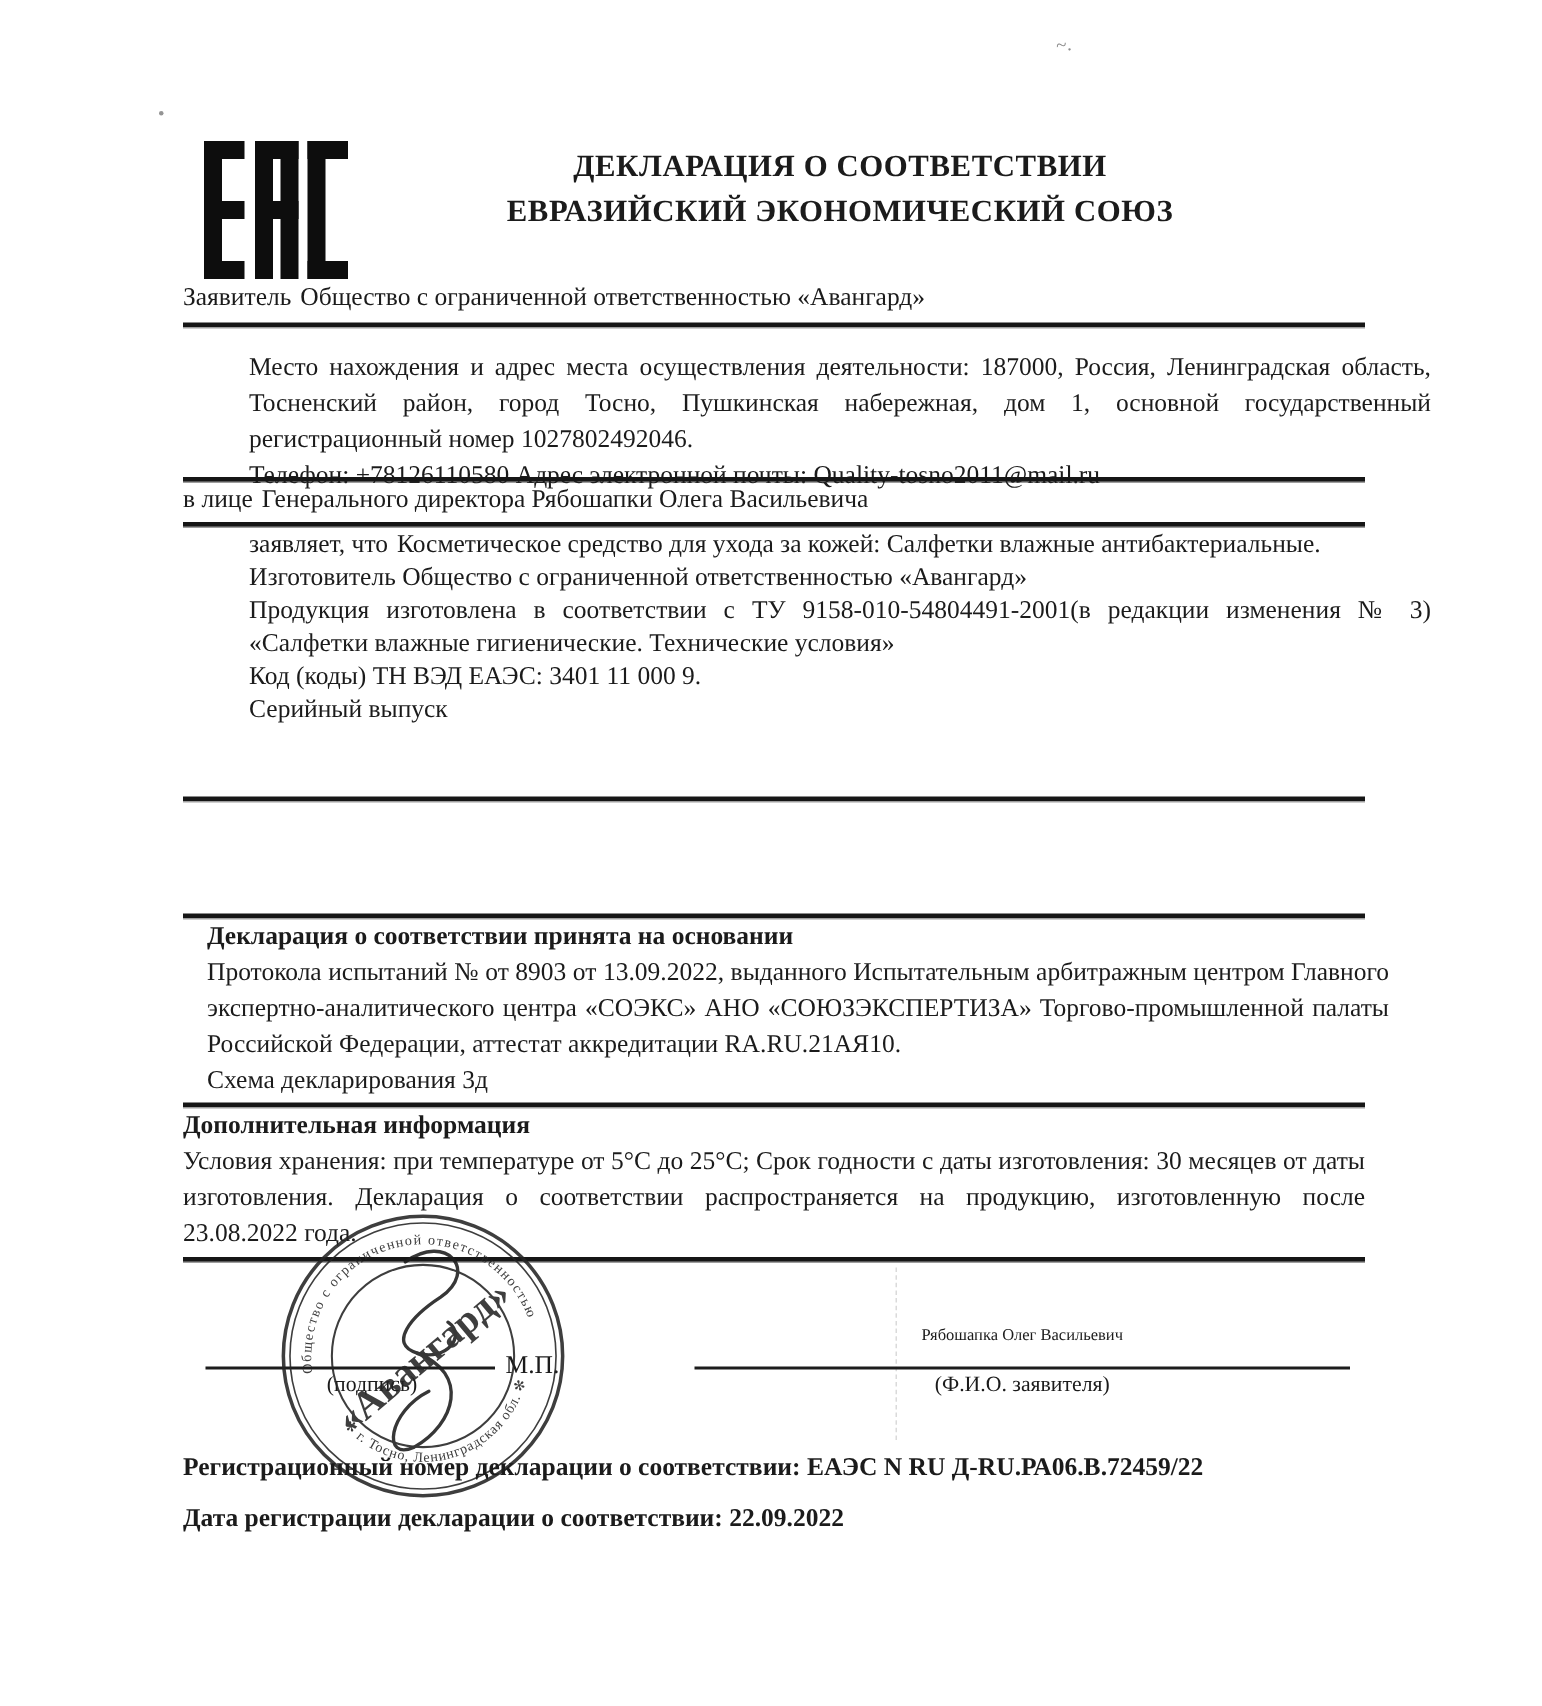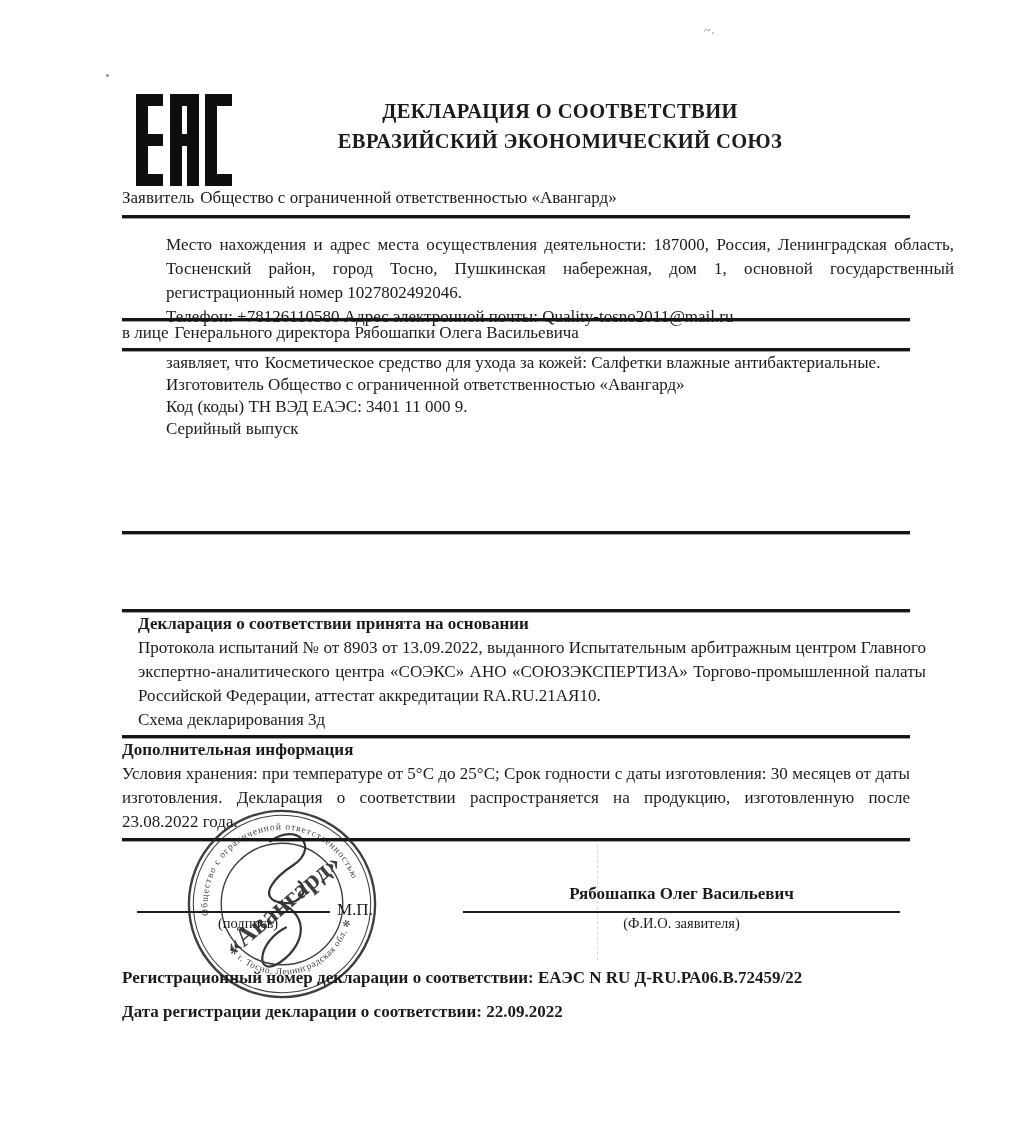--- a/index.html
+++ b/index.html
@@ -10,21 +10,21 @@
   }
   .abs { position:absolute; }
   .col { left:122px; width:788px; }
   .body-text { font-size:17px; line-height:24px; text-align:justify; }
   .lead { font-weight:normal; padding-right:6px; }
   .rule { height:2.5px; background:#161616; box-shadow:0 1px 0 rgba(40,40,40,.45); }
   .title { text-align:center; font-weight:bold; font-size:20.5px; line-height:30px; letter-spacing:.4px; }
   .boldline { font-weight:bold; font-size:17px; line-height:24px; }
   .sig-line { height:0; border-top:2px solid #1c1c1c; }
   .caption { font-size:14.5px; text-align:center; }
-  .name-over { font-size:17px; text-align:center;font-weight:bold; }
+  .name-over { font-size:11px; text-align:center; }
   .mp { font-size:17px; }
   .scan-dot { width:3px; height:3px; background:#666; border-radius:50%; opacity:.7; }
   .scan-tilde { color:#8a8a8a; font-size:13px; transform:rotate(-8deg); }
   .scan-dashes { width:0; border-left:1px dashed #c7c7c7; opacity:.65; }
   .stamp-svg { opacity:.88; }
 </style>
 </head>
 <body>
 
 <div class="page">
@@ -69,20 +69,21 @@
 
   <div class="abs col body-text" style="top:321px;">
     <span class="lead">в лице</span><span>Генерального директора Рябошапки Олега Васильевича</span>
   </div>
 
   <div class="abs col rule" style="top:348px;"></div>
 
   <div class="abs col body-text" style="top:352px; line-height:22px;margin-left:44px;">
     <p><span class="lead">заявляет, что</span><span>Косметическое средство для ухода за кожей: Салфетки влажные антибактериальные.</span></p>
     <p>Изготовитель Общество с ограниченной ответственностью «Авангард»</p>
+    <p>Продукция изготовлена в соответствии с ТУ 9158-010-54804491-2001(в редакции изменения № 3) «Салфетки влажные гигиенические. Технические условия»</p>
     <p style="text-align:left;">Код (коды) ТН ВЭД ЕАЭС: 3401 11 000 9.</p>
     <p style="text-align:left;">Серийный выпуск</p>
   </div>
 
   <div class="abs col rule" style="top:531px;"></div>
 
 
   <div class="abs col rule" style="top:609px;"></div>
 
   <div class="abs col body-text" style="top:612px;margin-left:16px;">

